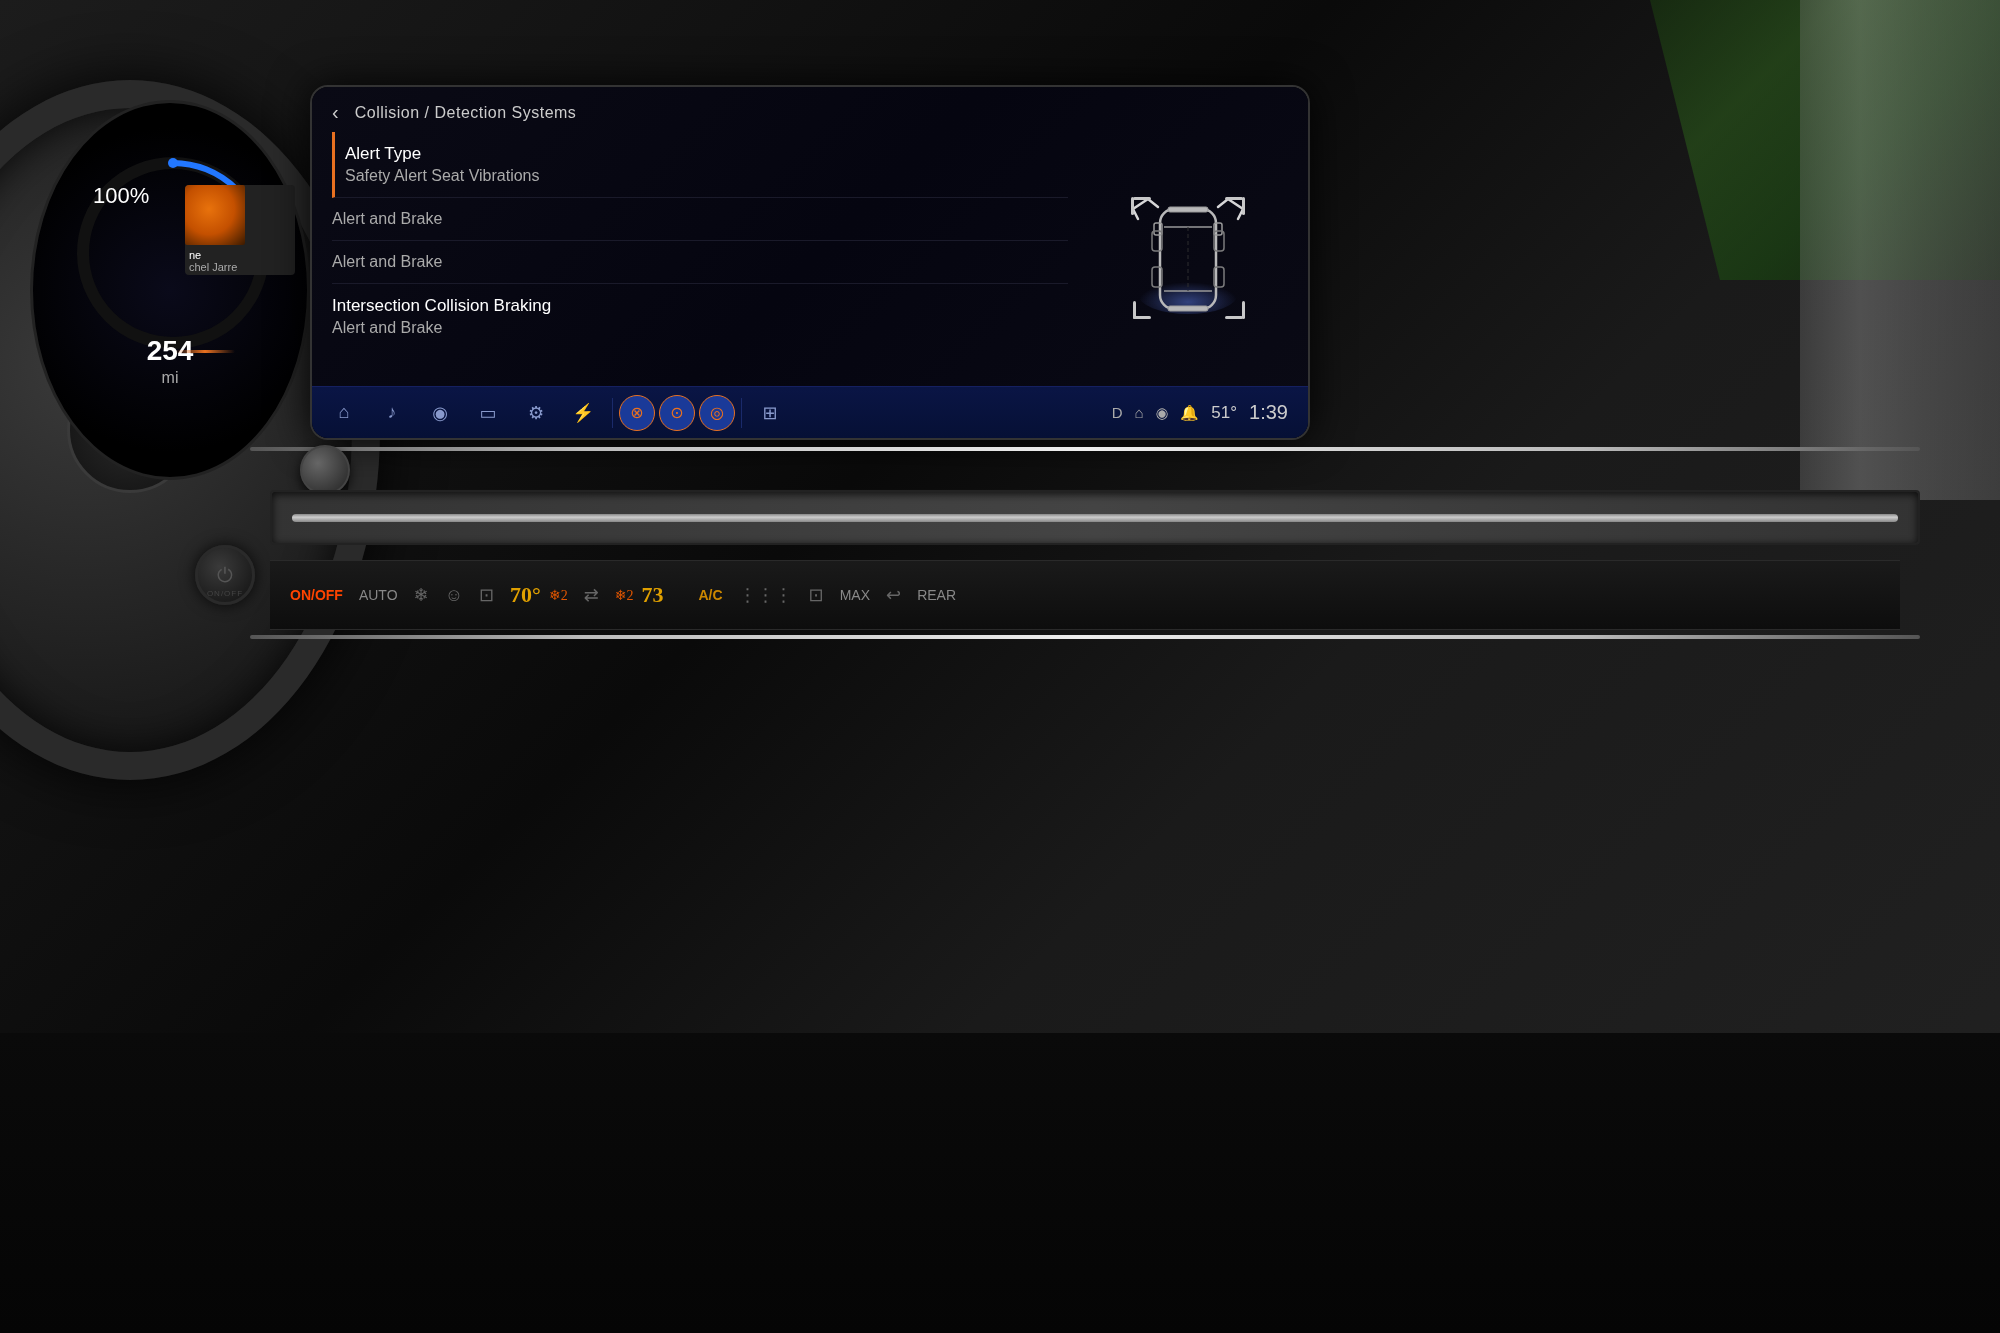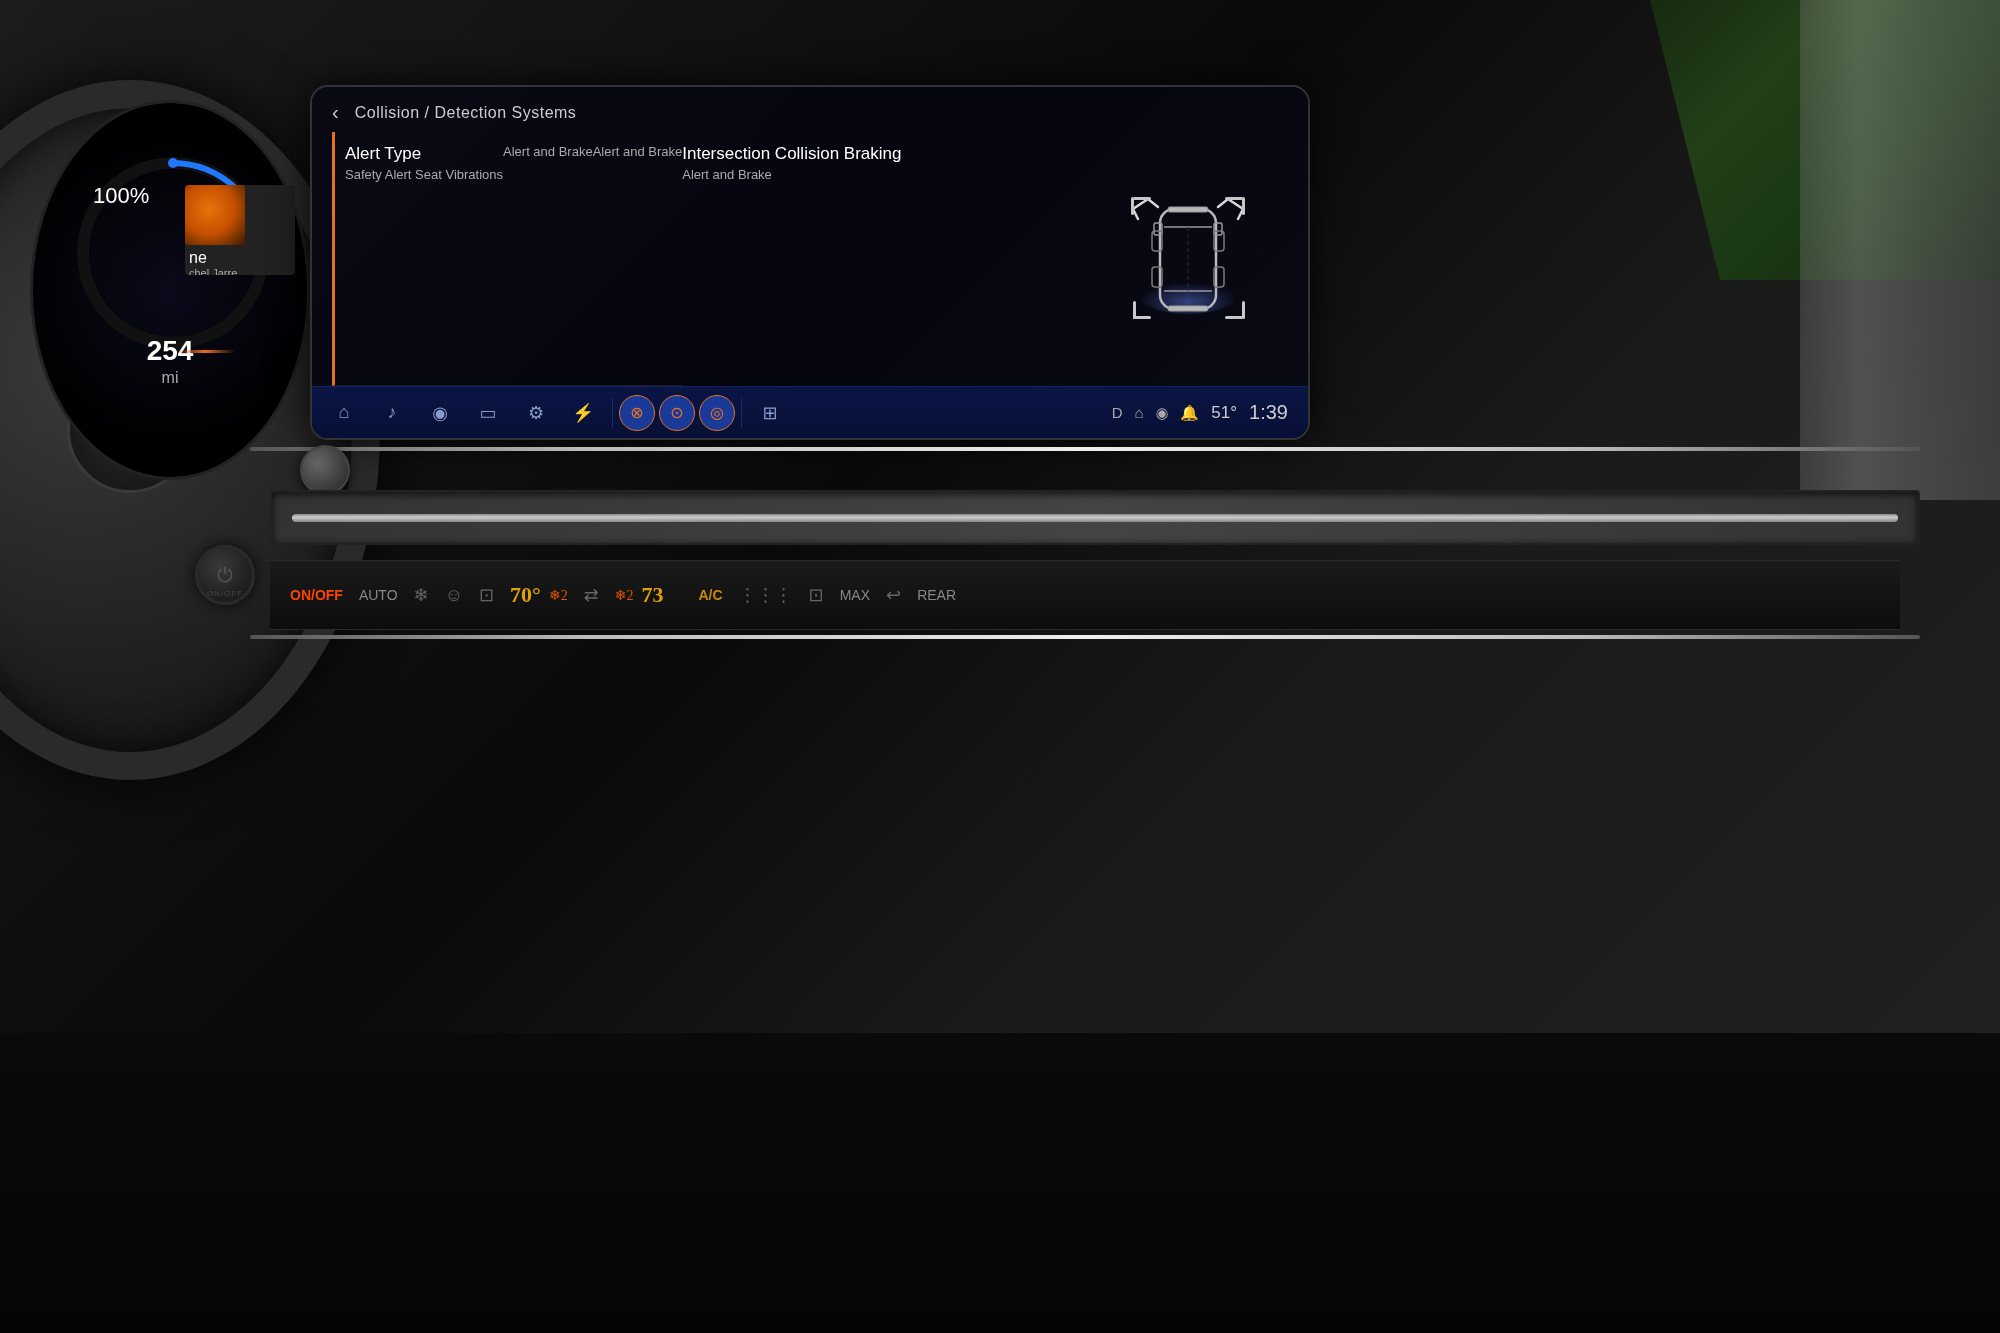--- a/index.html
+++ b/index.html
@@ -174,21 +174,21 @@
       display: flex;
       flex: 1;
       padding: 0 20px;
       gap: 20px;
     }
 
     
     .menu-list {
       flex: 1;
       display: flex;
-      flex-direction: row;
+      flex-direction: column;
       gap: 0;
     }
 
     .menu-item {
       padding: 12px 0;
       border-bottom: 1px solid #1a1a2a;
       cursor: pointer;
       position: relative;
     }
 
@@ -199,21 +199,21 @@
 
     .menu-item-title {
       color: #fff;
       font-size: 17px;
       font-weight: 400;
       margin-bottom: 3px;
     }
 
     .menu-item-subtitle {
       color: #aaa;
-      font-size: 13px;
+      font-size: 16px;
     }
 
     
     .car-diagram {
       width: 200px;
       display: flex;
       align-items: center;
       justify-content: center;
       position: relative;
     }
@@ -494,21 +494,21 @@
     <circle cx="110" cy="20" r="5" fill="#2277ff"></circle>
   </svg>
   <div class="cluster-percent">100%</div>
   <div class="cluster-miles" style="bottom:110px;position:absolute;">254</div>
   <div class="cluster-mi-label" style="bottom:90px;">mi</div>
 </div>
 
 <div class="media-widget">
   <div class="media-album-art"></div>
   <div class="media-info">
-    <div style="font-size:16px;color:#fff;">ne</div>
+    <div style="font-size:11px;color:#fff;">ne</div>
     <div style="font-size:11px;color:#aaa;">chel Jarre</div>
   </div>
 </div>
 
 <div class="accent-light"></div>
 
 <div class="infotainment-screen">
   <div class="screen-inner">
 
     <div class="screen-header">

